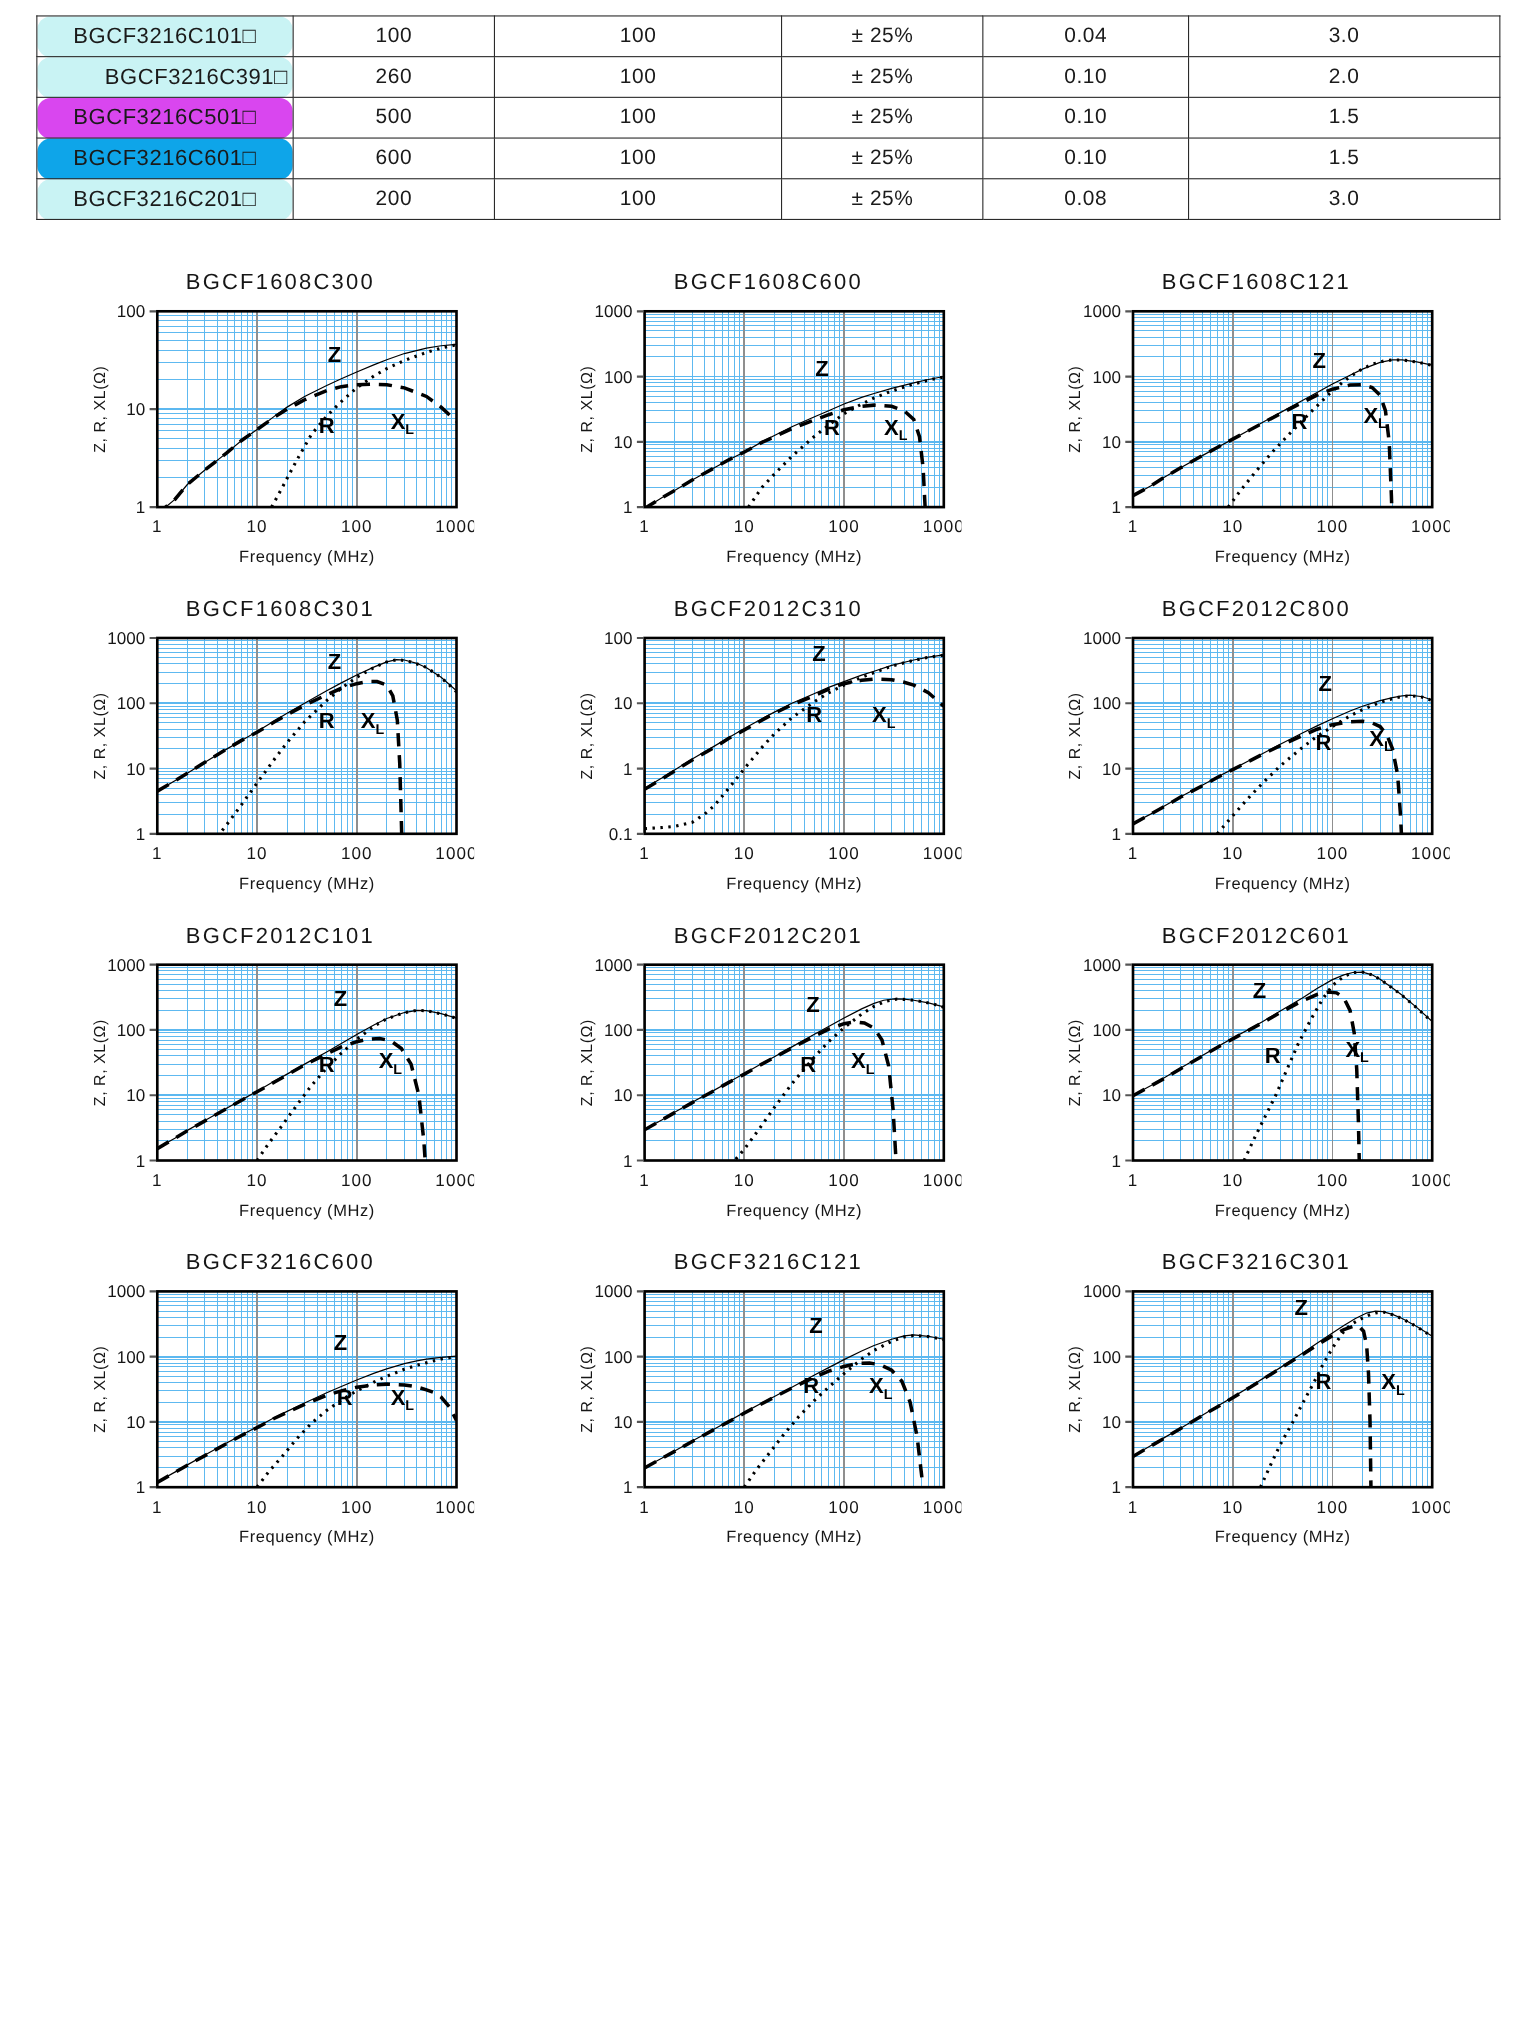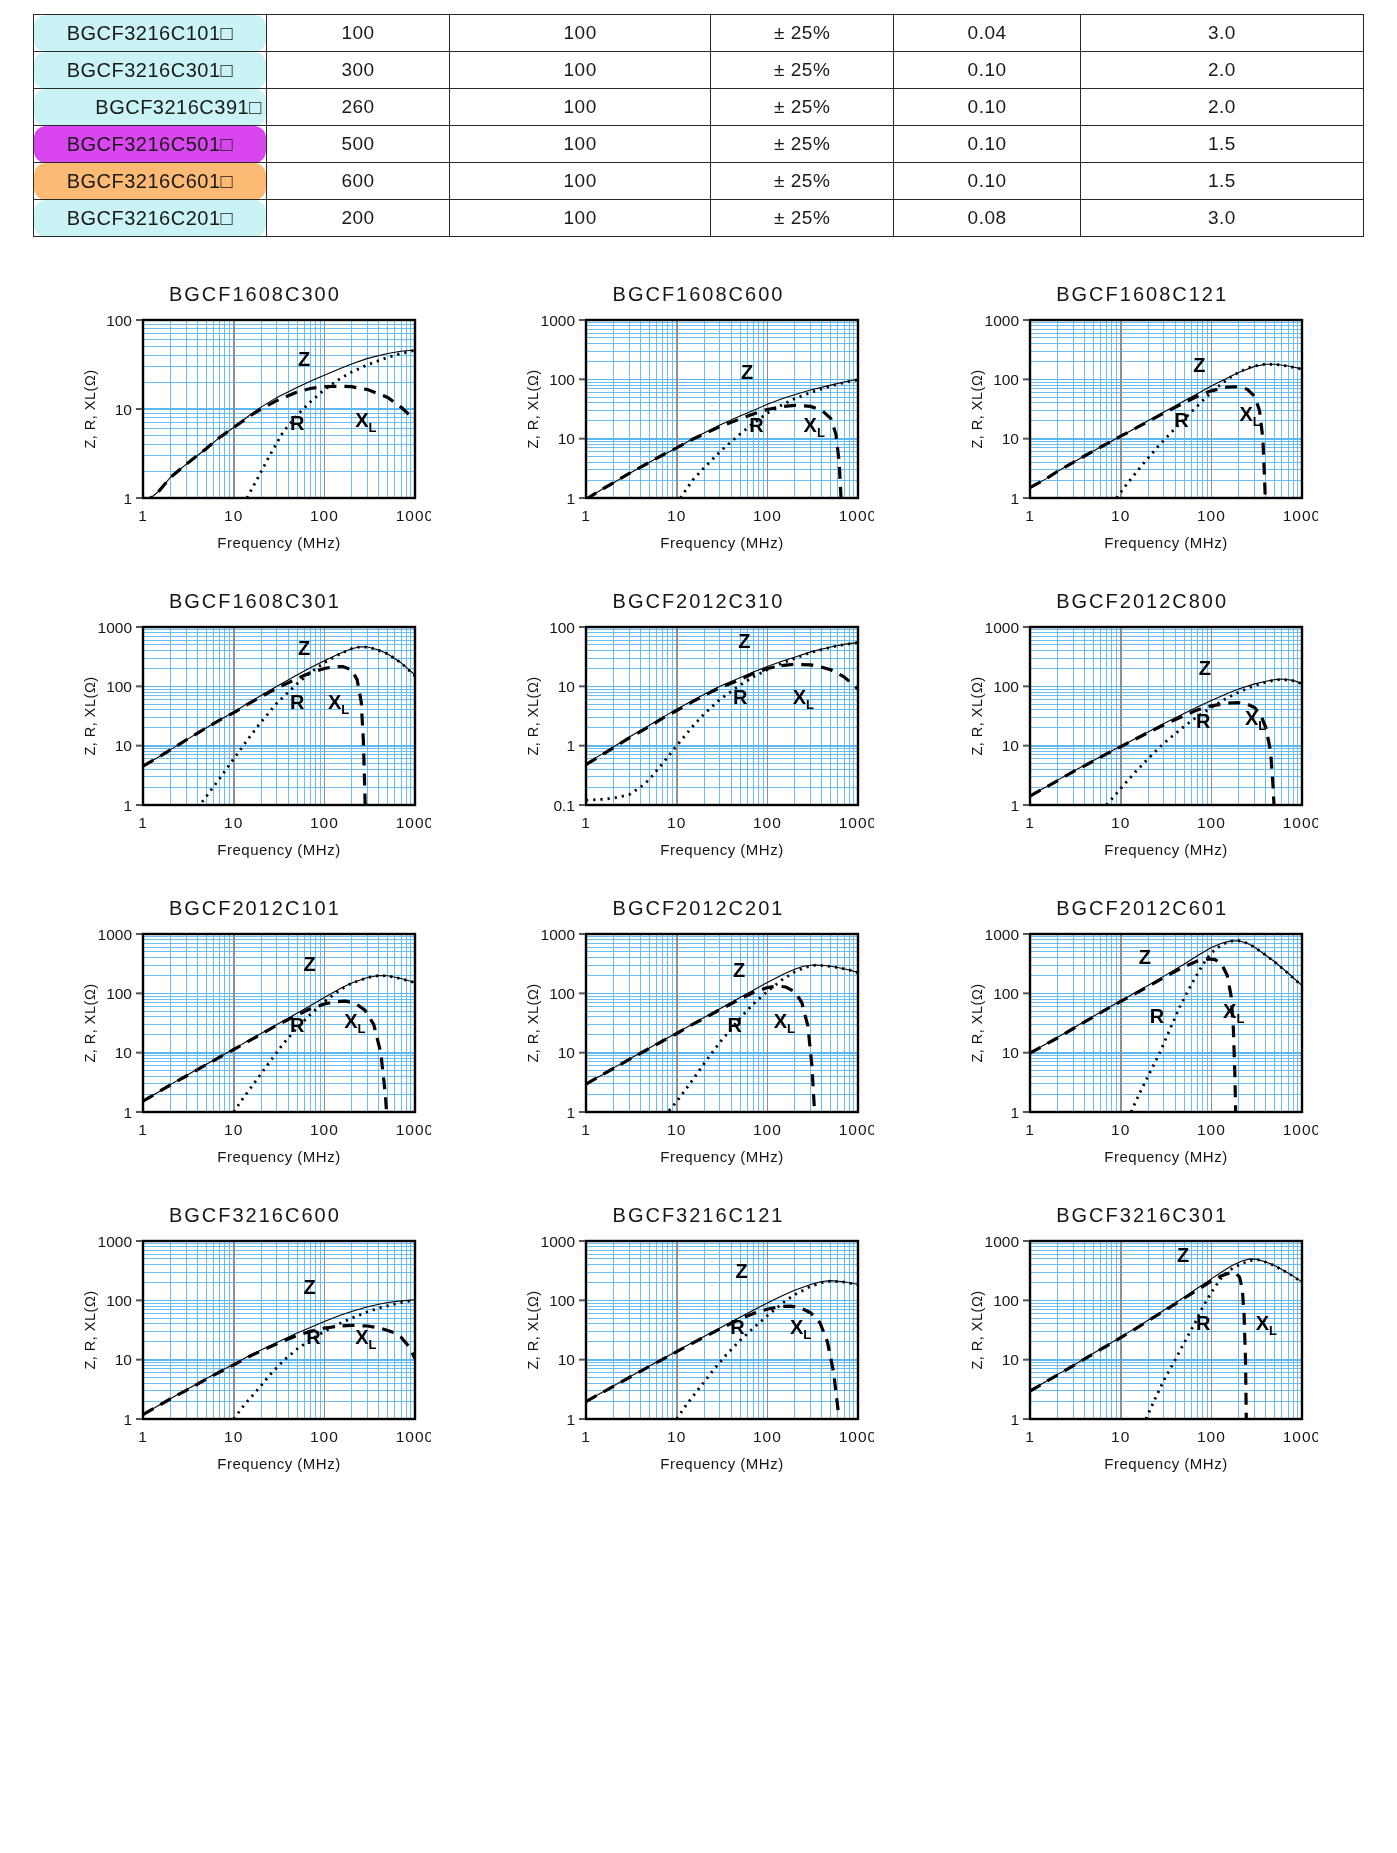--- a/index.html
+++ b/index.html
@@ -4,21 +4,21 @@
 <style>
   html,body{margin:0;padding:0;background:#fff;}
   body{font-family:"Liberation Sans", sans-serif;color:#1a1a1a;}
   .page{width:1397px;margin:0 auto;padding:14px 33px 40px 33px;box-sizing:border-box;background:#fff;}
   
   table.spec{width:100%;border-collapse:collapse;table-layout:fixed;}
   table.spec td{border:1.5px solid #2a2a2a;height:36px;text-align:center;vertical-align:middle;
     font-size:19px;letter-spacing:0.5px;padding:0 4px;}
   table.spec td.part{background:#c9f3f4;font-size:20px;border-radius:12px;}
   
-  .charts{margin-top:46px;display:grid;grid-template-columns:repeat(3,1fr);row-gap:36px;justify-items:center;}
+  .charts{margin-top:46px;display:grid;grid-template-columns:repeat(3,1fr);row-gap:26px;justify-items:center;}
   .chart-block{width:420px;display:flex;flex-direction:column;align-items:center;}
   .chart-title{font-size:20px;letter-spacing:2px;color:#161616;margin-bottom:4px;text-align:center;}
   svg text{font-family:"Liberation Sans", sans-serif;}
 </style>
 </head>
 <body>
 
 <div class="page">
   <table class="spec">
     <colgroup>
@@ -32,45 +32,37 @@
     <tbody>
         <tr>
           <td class="part" style="background: rgb(201, 243, 244);">BGCF3216C101□</td>
           <td>100</td>
           <td>100</td>
           <td>± 25%</td>
           <td>0.04</td>
           <td>3.0</td>
         </tr>
         <tr>
-          <td class="part" style="background: rgb(201, 243, 244);">BGCF3216C301□</td>
-          <td>300</td>
-          <td>100</td>
-          <td>± 25%</td>
-          <td>0.10</td>
-          <td>2.0</td>
-        </tr>
-        <tr>
           <td class="part" style="background: rgb(201, 243, 244); text-align: right;">BGCF3216C391□</td>
           <td>260</td>
           <td>100</td>
           <td>± 25%</td>
           <td>0.10</td>
           <td>2.0</td>
         </tr>
         <tr>
           <td class="part" style="background: #d946ef;">BGCF3216C501□</td>
           <td>500</td>
           <td>100</td>
           <td>± 25%</td>
           <td>0.10</td>
           <td>1.5</td>
         </tr>
         <tr>
-          <td class="part" style="background: #fdba74;">BGCF3216C601□</td>
+          <td class="part" style="background: #0ea5e9;">BGCF3216C601□</td>
           <td>600</td>
           <td>100</td>
           <td>± 25%</td>
           <td>0.10</td>
           <td>1.5</td>
         </tr>
         <tr>
           <td class="part" style="background: rgb(201, 243, 244);">BGCF3216C201□</td>
           <td>200</td>
           <td>100</td>

